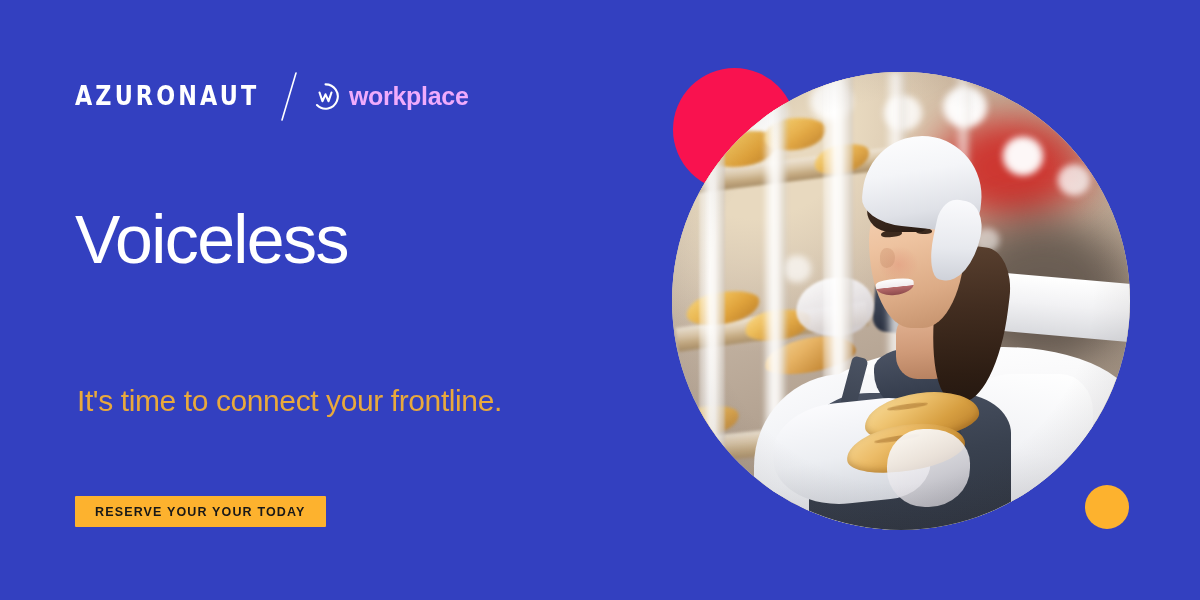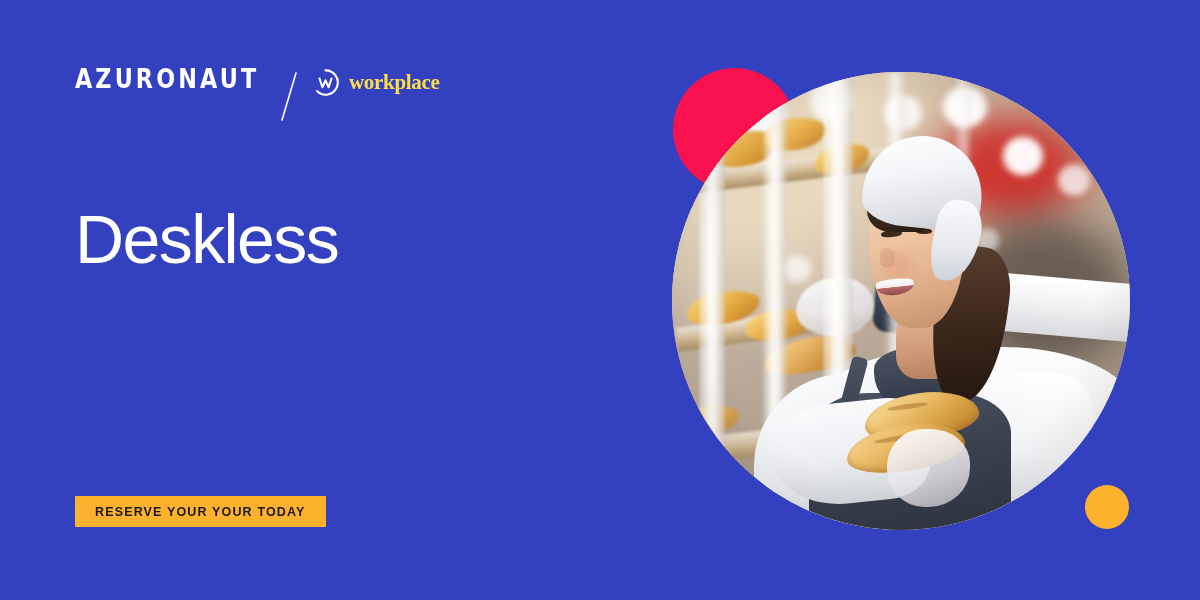--- a/index.html
+++ b/index.html
@@ -23,21 +23,21 @@
     left:75px; top:0;
     width:600px; height:600px;
   }
 
   
   .logo-lockup {
     position:absolute;
     left:0; top:68px;
     height:56px;
     display:flex;
-    align-items:flex-start;
+    align-items:center;
   }
   .az-logo {
     font-family:"DejaVu Sans", sans-serif;
     color:#ffffff;
     font-size:23px;
     font-weight:700;
     letter-spacing:3.2px;
     line-height:1;
     transform:scaleY(1.18) scaleX(0.97);
     transform-origin:left center;
@@ -51,26 +51,26 @@
   }
   .logo-slash svg { display:block; }
 
   .wp-logo {
     display:flex;
     align-items:center;
     gap:9px;
   }
   .wp-mark { width:29px; height:29px; flex:0 0 auto; display:block; }
   .wp-word {
-    color:#fde047;
-    font-size:21px;
+    color:#f0abfc;
+    font-size:25px;
     font-weight:700;
     letter-spacing:-0.3px;
     line-height:1;
-    font-family:Liberation Serif, serif;
+    font-family:Liberation Sans, sans-serif;
   }
 
   
   .headline {
     position:absolute;
     left:0; top:204px;
     color:#ffffff;
     font-size:68px;
     line-height:1.03;
     font-weight:400;
@@ -491,23 +491,24 @@
       <span class="wp-logo">
         <svg class="wp-mark" viewBox="0 0 32 32" aria-hidden="true">
           <path d="M16 2.6 A13.4 13.4 0 1 1 6.6 25.4" fill="none" stroke="#ffffff" stroke-width="2.3" stroke-linecap="round"></path>
           <path d="M9.4 11.6 L12.6 21.2 L16 13.6 L19.4 21.2 L22.6 11.6" fill="none" stroke="#ffffff" stroke-width="2.3" stroke-linecap="round" stroke-linejoin="round"></path>
         </svg>
         <span class="wp-word">workplace</span>
       </span>
     </div>
 
     <h1 class="headline">
-      <span class="hl-line">Deskless</span>
+      <span class="hl-line">Voiceless</span>
     </h1>
 
+    <p class="subhead">It's time to connect your frontline.</p>
 
 
     <button class="cta-btn">RESERVE YOUR YOUR TODAY</button>
   </div>
 
   <div class="deco-pink"></div>
 
   <div class="photo-circle">
     <div class="photo-inner">
       <div class="bg-base"></div>

